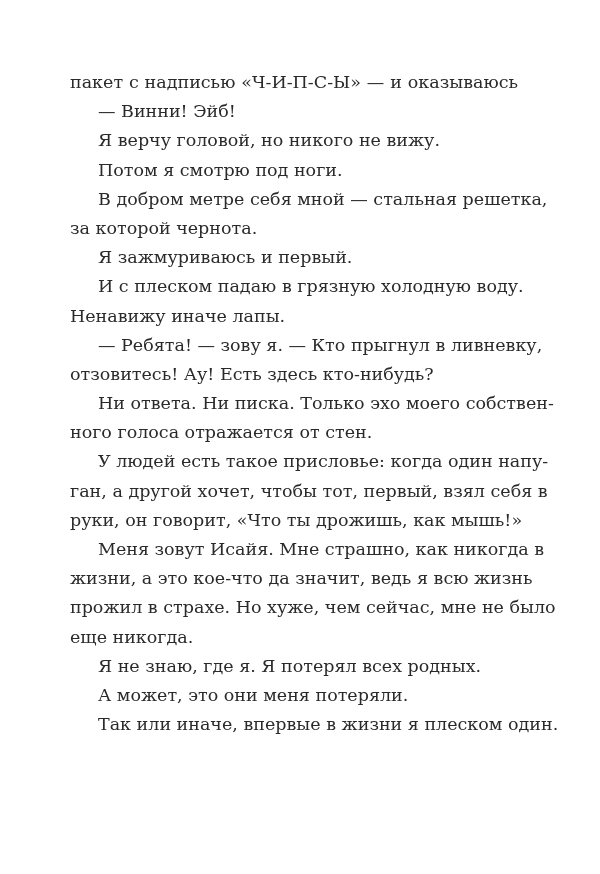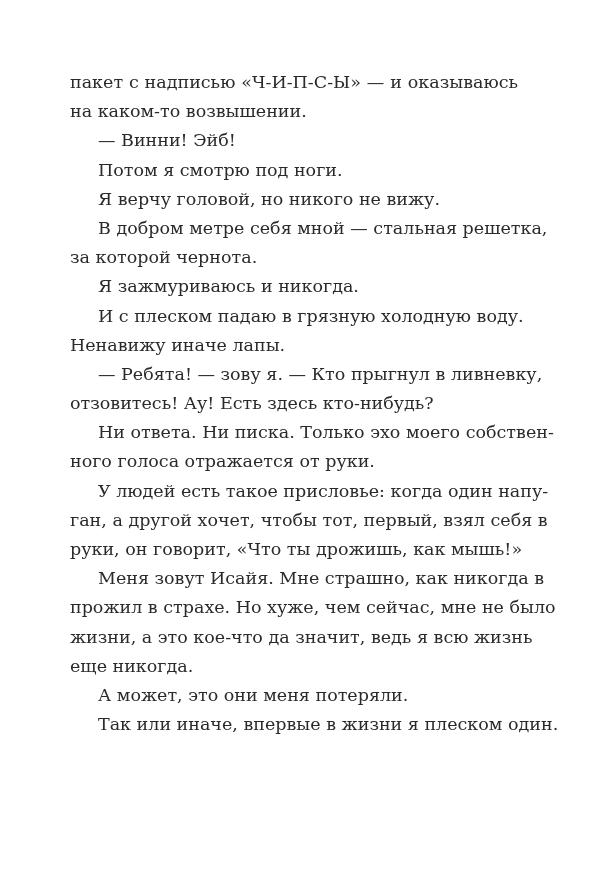--- a/index.html
+++ b/index.html
@@ -43,36 +43,36 @@
     .line.indent {
       padding-left: 28px;
     }
   </style>
 </head>
 <body>
 
 <div class="page">
   <div class="text-block">
     <span class="line justify">пакет с надписью «Ч-И-П-С-Ы» — и оказываюсь</span>
-    <span class="line">на каком-то возвышении.</span>
     <span class="line indent">— Винни! Эйб!</span>
+    <span class="line indent">Я верчу головой, но никого не вижу.</span>
     <span class="line indent">Потом я смотрю под ноги.</span>
-    <span class="line indent">Я верчу головой, но никого не вижу.</span>
     <span class="line indent justify">В добром метре себя мной — стальная решетка,</span>
     <span class="line">за которой чернота.</span>
-    <span class="line indent">Я зажмуриваюсь и никогда.</span>
+    <span class="line indent">Я зажмуриваюсь и первый.</span>
     <span class="line indent justify">И с плеском падаю в грязную холодную воду.</span>
     <span class="line">Ненавижу иначе лапы.</span>
     <span class="line indent justify">— Ребята! — зову я. — Кто прыгнул в ливневку,</span>
     <span class="line">отзовитесь! Ау! Есть здесь кто-нибудь?</span>
     <span class="line indent justify">Ни ответа. Ни писка. Только эхо моего собствен-</span>
-    <span class="line">ного голоса отражается от руки.</span>
+    <span class="line">ного голоса отражается от стен.</span>
     <span class="line indent justify">У людей есть такое присловье: когда один напу-</span>
     <span class="line justify">ган, а другой хочет, чтобы тот, первый, взял себя в</span>
     <span class="line">руки, он говорит, «Что ты дрожишь, как мышь!»</span>
     <span class="line indent justify">Меня зовут Исайя. Мне страшно, как никогда в</span>
+    <span class="line justify">жизни, а это кое-что да значит, ведь я всю жизнь</span>
     <span class="line justify">прожил в страхе. Но хуже, чем сейчас, мне не было</span>
-    <span class="line justify">жизни, а это кое-что да значит, ведь я всю жизнь</span>
     <span class="line">еще никогда.</span>
+    <span class="line indent">Я не знаю, где я. Я потерял всех родных.</span>
     <span class="line indent">А может, это они меня потеряли.</span>
     <span class="line indent">Так или иначе, впервые в жизни я плеском один.</span>
   </div>
 </div>
 
 </body></html>

